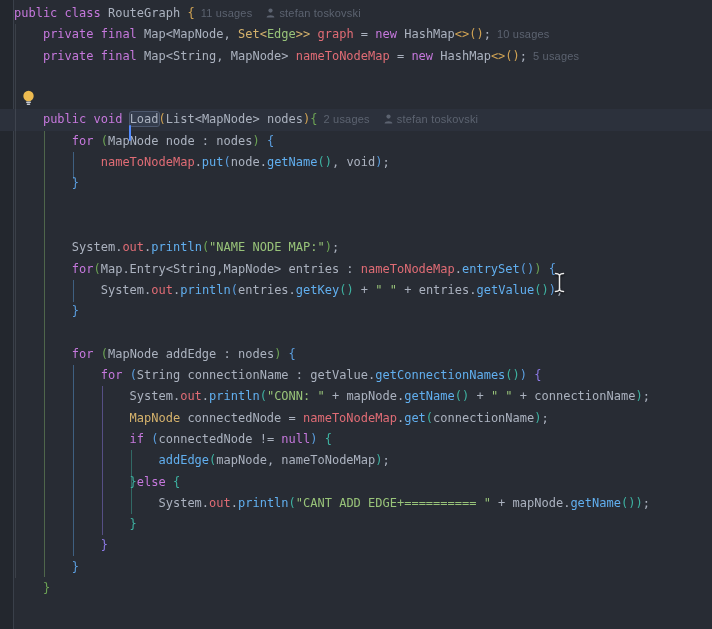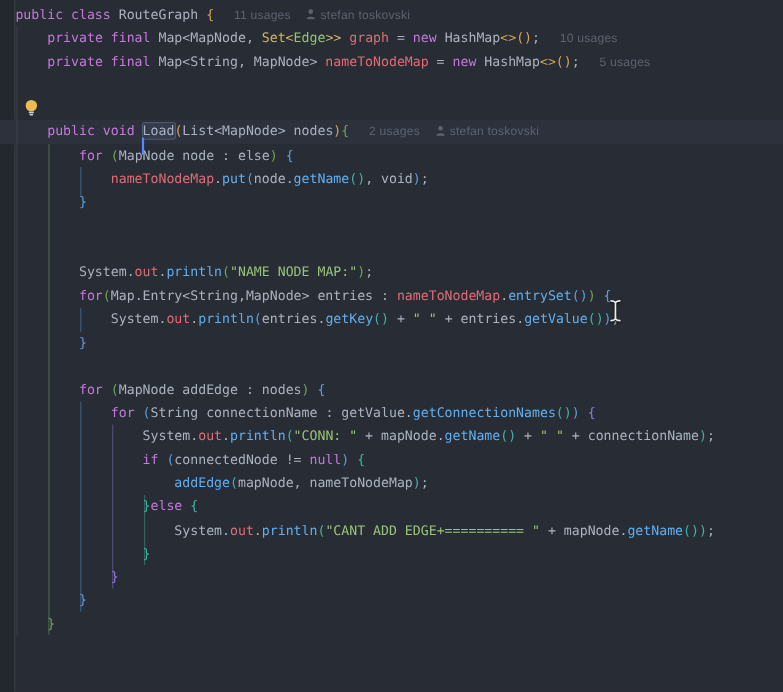--- a/index.html
+++ b/index.html
@@ -18,21 +18,21 @@
   .line{white-space:pre;height:21.3px;padding-left:14px}
   .line.current{background:var(--lineHl)}
   .kw{color:var(--kw);}
   .fg{color:var(--fg)} .fi{color:var(--fi)} .me{color:var(--me)} .st{color:var(--st)} .ty{color:var(--ty)}
   .y{color:var(--y)} .g{color:var(--g)} .b{color:var(--b)} .v{color:var(--v)} .t{color:var(--t)}
   .box{color:var(--fg);outline:1px solid var(--boxBorder);background:var(--boxBg);border-radius:2px}
   .caret{display:inline-block;width:0;position:relative}
   .caret::after{content:"";position:absolute;left:-1px;top:2px;height:16px;width:2px;
                 background:var(--caret);border-radius:1px}
   .inlay{font-family:"Liberation Sans",sans-serif;font-size:11px;color:var(--inlay);
-         margin-left:18px;letter-spacing:.2px}
+         margin-left:6px;letter-spacing:.2px}
   .inlay.author{margin-left:14px}
   .inlay svg{vertical-align:-1px;margin-right:4px}
   .guide{position:absolute;width:1px;z-index:3}
   #bulb{position:absolute;left:21px;top:90px;z-index:4}
   #cursor{position:absolute;left:553px;top:272px;z-index:5;
           filter:drop-shadow(0 1px 1px rgba(0,0,0,.85))}
 </style>
 </head>
 <body>
 
@@ -53,33 +53,34 @@
             <path d="M0.6 9.4 C0.6 6.4 8.4 6.4 8.4 9.4 Z"></path>
           </svg>stefan toskovski</span></div>
       <div class="line"><span class="fg">    </span><span class="kw">private final</span><span class="fg"> Map&lt;MapNode, </span><span class="ty">Set&lt;</span><span class="st">Edge</span><span class="ty">&gt;&gt;</span><span class="fg"> </span><span class="fi">graph</span><span class="fg"> = </span><span class="kw">new</span><span class="fg"> HashMap</span><span class="y">&lt;&gt;()</span><span class="fg">;</span><span class="inlay">10 usages</span></div>
       <div class="line"><span class="fg">    </span><span class="kw">private final</span><span class="fg"> Map&lt;String, MapNode&gt; </span><span class="fi">nameToNodeMap</span><span class="fg"> = </span><span class="kw">new</span><span class="fg"> HashMap</span><span class="y">&lt;&gt;()</span><span class="fg">;</span><span class="inlay">5 usages</span></div>
       <div class="line"></div>
       <div class="line"></div>
       <div class="line current"><span class="fg">    </span><span class="kw">public void</span><span class="fg"> </span><span class="caret"></span><span class="box">Load</span><span class="y">(</span><span class="fg">List&lt;MapNode&gt; nodes</span><span class="y">)</span><span class="g">{</span><span class="inlay">2 usages</span><span class="inlay author"><svg width="9" height="10" viewBox="0 0 9 10" fill="currentColor">
             <circle cx="4.5" cy="2.6" r="2.1"></circle>
             <path d="M0.6 9.4 C0.6 6.4 8.4 6.4 8.4 9.4 Z"></path>
           </svg>stefan toskovski</span></div>
-      <div class="line"><span class="fg">        </span><span class="kw">for</span><span class="fg"> </span><span class="g">(</span><span class="fg">MapNode node : else</span><span class="g">)</span><span class="fg"> </span><span class="b">{</span></div>
+      <div class="line"><span class="fg">        </span><span class="kw">for</span><span class="fg"> </span><span class="g">(</span><span class="fg">MapNode node : nodes</span><span class="g">)</span><span class="fg"> </span><span class="b">{</span></div>
       <div class="line"><span class="fg">            </span><span class="fi">nameToNodeMap</span><span class="fg">.</span><span class="me">put</span><span class="b">(</span><span class="fg">node.</span><span class="me">getName</span><span class="t">()</span><span class="fg">, void</span><span class="b">)</span><span class="fg">;</span></div>
       <div class="line"><span class="fg">        </span><span class="b">}</span></div>
       <div class="line"></div>
       <div class="line"></div>
       <div class="line"><span class="fg">        System.</span><span class="fi">out</span><span class="fg">.</span><span class="me">println</span><span class="g">(</span><span class="st">"NAME NODE MAP:"</span><span class="g">)</span><span class="fg">;</span></div>
       <div class="line"><span class="fg">        </span><span class="kw">for</span><span class="g">(</span><span class="fg">Map.Entry&lt;String,MapNode&gt; entries : </span><span class="fi">nameToNodeMap</span><span class="fg">.</span><span class="me">entrySet</span><span class="b">()</span><span class="g">)</span><span class="fg"> </span><span class="b">{</span></div>
       <div class="line"><span class="fg">            System.</span><span class="fi">out</span><span class="fg">.</span><span class="me">println</span><span class="b">(</span><span class="fg">entries.</span><span class="me">getKey</span><span class="t">()</span><span class="fg"> + </span><span class="st">" "</span><span class="fg"> + entries.</span><span class="me">getValue</span><span class="t">()</span><span class="b">)</span><span class="fg">;</span></div>
       <div class="line"><span class="fg">        </span><span class="b">}</span></div>
       <div class="line"></div>
       <div class="line"><span class="fg">        </span><span class="kw">for</span><span class="fg"> </span><span class="g">(</span><span class="fg">MapNode addEdge : nodes</span><span class="g">)</span><span class="fg"> </span><span class="b">{</span></div>
       <div class="line"><span class="fg">            </span><span class="kw">for</span><span class="fg"> </span><span class="b">(</span><span class="fg">String connectionName : getValue.</span><span class="me">getConnectionNames</span><span class="t">()</span><span class="b">)</span><span class="fg"> </span><span class="v">{</span></div>
       <div class="line"><span class="fg">                System.</span><span class="fi">out</span><span class="fg">.</span><span class="me">println</span><span class="t">(</span><span class="st">"CONN: "</span><span class="fg"> + mapNode.</span><span class="me">getName</span><span class="t">()</span><span class="fg"> + </span><span class="st">" "</span><span class="fg"> + connectionName</span><span class="t">)</span><span class="fg">;</span></div>
+      <div class="line"><span class="fg">                </span><span class="ty">MapNode</span><span class="fg"> connectedNode = </span><span class="fi">nameToNodeMap</span><span class="fg">.</span><span class="me">get</span><span class="t">(</span><span class="fg">connectionName</span><span class="t">)</span><span class="fg">;</span></div>
       <div class="line"><span class="fg">                </span><span class="kw">if</span><span class="fg"> </span><span class="b">(</span><span class="fg">connectedNode != </span><span class="kw">null</span><span class="b">)</span><span class="fg"> </span><span class="t">{</span></div>
       <div class="line"><span class="fg">                    </span><span class="me">addEdge</span><span class="t">(</span><span class="fg">mapNode, nameToNodeMap</span><span class="t">)</span><span class="fg">;</span></div>
       <div class="line"><span class="fg">                </span><span class="t">}</span><span class="kw">else</span><span class="fg"> </span><span class="t">{</span></div>
       <div class="line"><span class="fg">                    System.</span><span class="fi">out</span><span class="fg">.</span><span class="me">println</span><span class="t">(</span><span class="st">"CANT ADD EDGE+========== "</span><span class="fg"> + mapNode.</span><span class="me">getName</span><span class="t">()</span><span class="t">)</span><span class="fg">;</span></div>
       <div class="line"><span class="fg">                </span><span class="t">}</span></div>
       <div class="line"><span class="fg">            </span><span class="v">}</span></div>
       <div class="line"><span class="fg">        </span><span class="b">}</span></div>
       <div class="line"><span class="fg">    </span><span class="g">}</span></div>
     </div>
 

